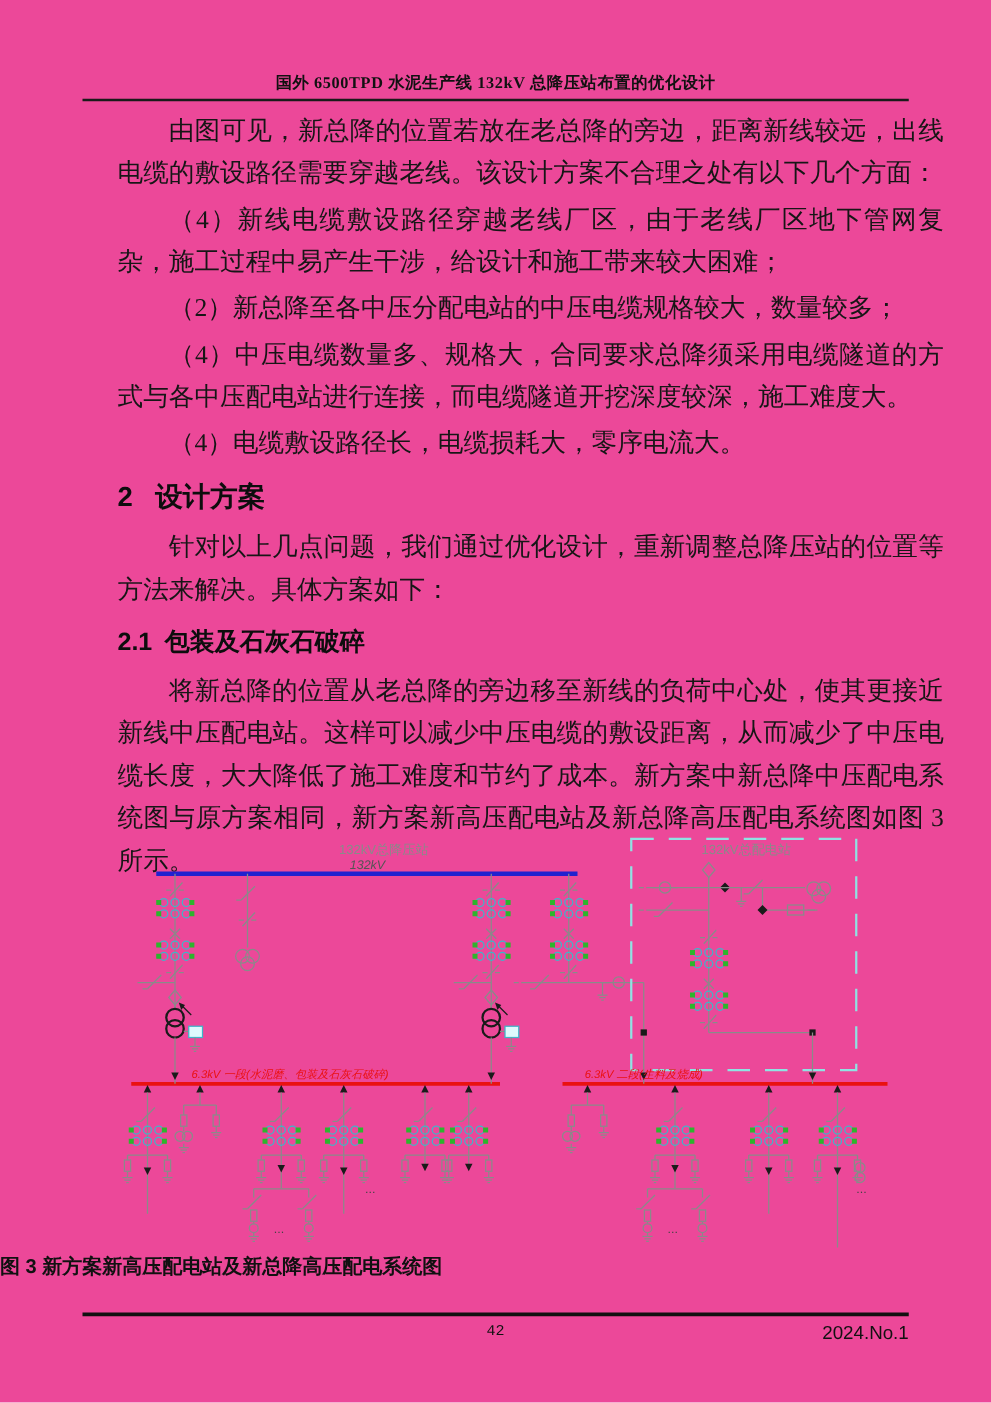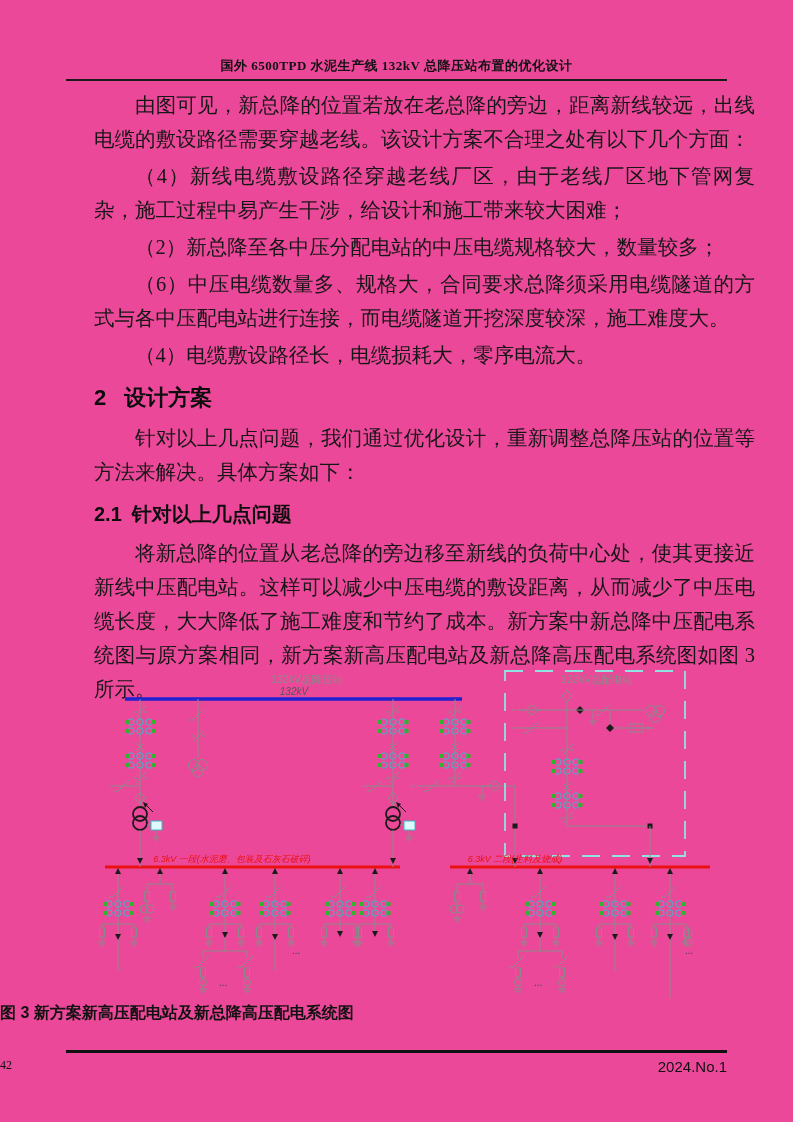--- a/index.html
+++ b/index.html
@@ -19,45 +19,45 @@
   .sec-h21{font-family:"Liberation Sans", sans-serif;font-size:20px;font-weight:bold;
            margin:8px 0 5px 0;color:#0d0d0d;}
   .sec-h21 .num{margin-right:10px;}
   
   .figure-wrap{position:absolute;left:70px;top:666px;width:660px;height:335px;}
   .figure-wrap svg text{font-family:"Liberation Sans", sans-serif;}
   .fig-caption{position:absolute;top:1003px;left:0;width:100%;text-align:left;
                font-family:"Liberation Sans", sans-serif;font-size:16px;font-weight:bold;color:#111;}
   
   .footer-rule{position:absolute;top:1050px;left:66px;width:661px;border-top:3.5px solid #111;}
-  .footer-page{position:absolute;top:1058px;left:0;width:100%;
-               font-family:Liberation Serif, serif;font-size:12px;color:#111;}
+  .footer-page{position:absolute;top:1058px;left:0;width:100%;text-align:center;
+               font-family:Liberation Mono, monospace;font-size:12px;color:#111;}
   .footer-issue{position:absolute;top:1058px;right:66px;
                 font-family:"Liberation Sans", sans-serif;font-size:15px;color:#111;}
 </style>
 </head>
 <body>
 
 <div class="page">
 
   <div class="header-title">国外 6500TPD 水泥生产线 132kV 总降压站布置的优化设计</div>
   <div class="header-rule"></div>
 
   <div class="content">
     <p>由图可见，新总降的位置若放在老总降的旁边，距离新线较远，出线电缆的敷设路径需要穿越老线。该设计方案不合理之处有以下几个方面：</p>
     <p>（4）新线电缆敷设路径穿越老线厂区，由于老线厂区地下管网复杂，施工过程中易产生干涉，给设计和施工带来较大困难；</p>
     <p>（2）新总降至各中压分配电站的中压电缆规格较大，数量较多；</p>
-    <p>（6）中压电缆数量多、规格大，合同要求总降须采用电缆隧道的方式与各中压配电站进行连接，而电缆隧道开挖深度较深，施工难度大。</p>
+    <p>（4）中压电缆数量多、规格大，合同要求总降须采用电缆隧道的方式与各中压配电站进行连接，而电缆隧道开挖深度较深，施工难度大。</p>
     <p>（4）电缆敷设路径长，电缆损耗大，零序电流大。</p>
     <div class="sec-h2">
       <span class="num">2</span><span>设计方案</span>
     </div>
     <p>针对以上几点问题，我们通过优化设计，重新调整总降压站的位置等方法来解决。具体方案如下：</p>
     <div class="sec-h21">
-      <span class="num">2.1</span><span>针对以上几点问题</span>
+      <span class="num">2.1</span><span>包装及石灰石破碎</span>
     </div>
     <p>将新总降的位置从老总降的旁边移至新线的负荷中心处，使其更接近新线中压配电站。这样可以减少中压电缆的敷设距离，从而减少了中压电缆长度，大大降低了施工难度和节约了成本。新方案中新总降中压配电系统图与原方案相同，新方案新高压配电站及新总降高压配电系统图如图 3 所示。</p>
   </div>
 
   <div class="figure-wrap">
     <svg id="diagram-svg" width="660" height="335" viewBox="0 0 660 335" xmlns="http://www.w3.org/2000/svg">
         <line x1="55" y1="33" x2="392" y2="33" stroke="#2121cf" stroke-width="3.5"></line>
         <line x1="35" y1="201" x2="330" y2="201" stroke="#ea1111" stroke-width="3"></line>
         <line x1="380" y1="201" x2="640" y2="201" stroke="#ea1111" stroke-width="3"></line>
         <line x1="70" y1="33" x2="70" y2="141" stroke="#8a8a8a" stroke-width="1"></line>

